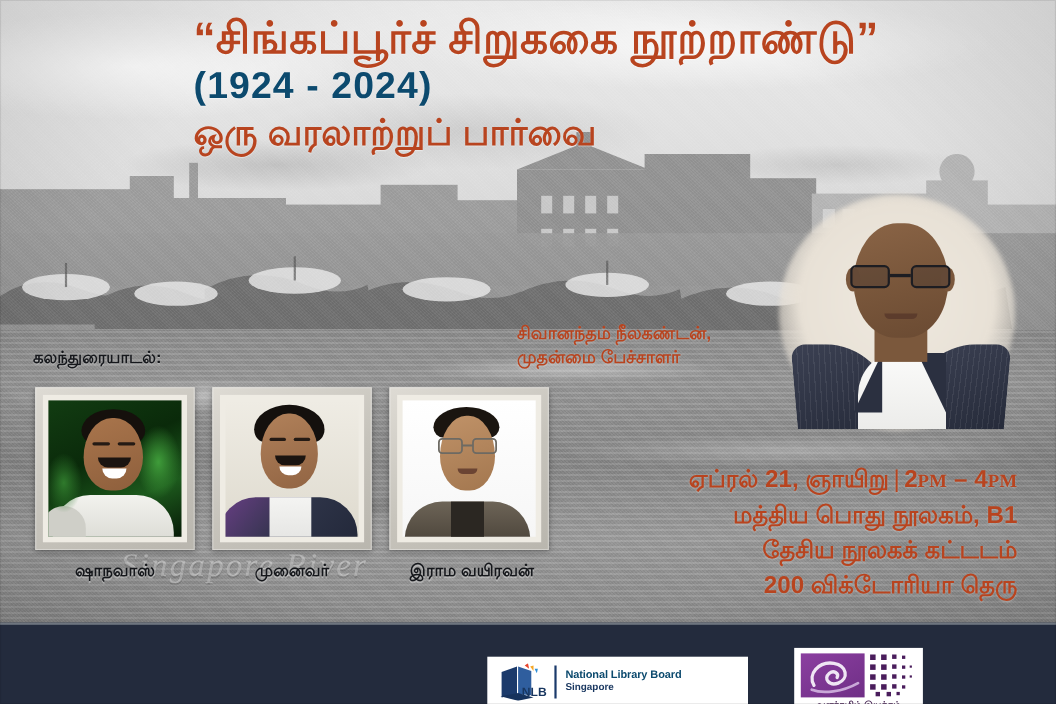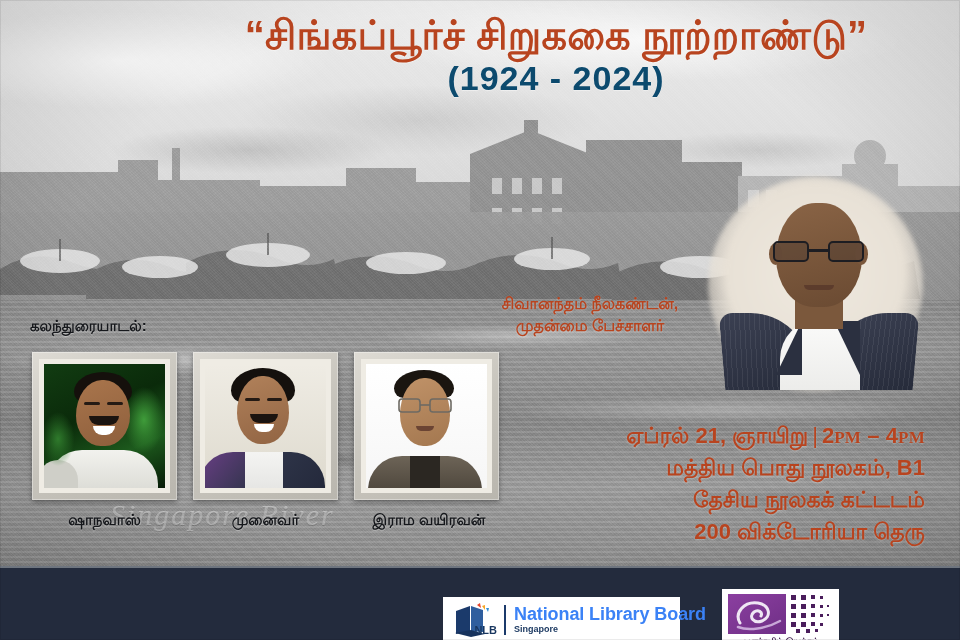--- a/index.html
+++ b/index.html
@@ -70,21 +70,21 @@
     font-family:"Liberation Serif","DejaVu Serif",serif;
     font-size:30px;font-style:italic;letter-spacing:2px;
     color:rgba(255,255,255,.33);
     text-shadow:0 1px 0 rgba(0,0,0,.12);
     white-space:nowrap;user-select:none;
   }
 
   
   .title-block{
     position:absolute;right:24px;top:14px;width:760px;
-    text-align:center;
+    text-align:left;
   }
   .title-line1{
     font-size:40px;font-weight:700;line-height:1.08;
     color:#b8441f;
     letter-spacing:.2px;
     text-shadow:0 1px 1px rgba(255,255,255,.45);
     white-space:nowrap;
   }
   .title-years{
     font-size:34px;font-weight:700;line-height:1.25;
@@ -157,21 +157,20 @@
   .sp-jacket-l{left:22px;border-radius:14px 56px 0 0;transform:skewX(5deg);}
   .sp-jacket-r{left:128px;border-radius:56px 14px 0 0;transform:skewX(-5deg);}
   .sp-collar-l,.sp-collar-r{
     position:absolute;top:136px;width:0;height:0;border-style:solid;
   }
   .sp-collar-l{left:76px;border-width:0 0 54px 26px;border-color:transparent transparent #2b3040 transparent;}
   .sp-collar-r{left:134px;border-width:0 26px 54px 0;border-color:transparent #2b3040 transparent transparent;}
 
   .speaker-caption{
     position:absolute;left:470px;top:293px;width:240px;
-    text-align:center;
     color:#b8441f;
     font-size:16px;font-weight:700;line-height:1.38;
     text-shadow:0 1px 2px rgba(255,255,255,.35);
   }
 
   
   .panel-label{
     position:absolute;left:30px;top:317px;
     font-size:15px;font-weight:700;color:#16181c;
     text-shadow:0 1px 1px rgba(255,255,255,.4);
@@ -228,21 +227,21 @@
     position:absolute;left:0;top:566px;width:960px;height:74px;
     background:#232b3d;
     border-top:2px solid #6e757f;
   }
   .logo-nlb{
     position:absolute;left:443px;top:29px;width:237px;height:45px;
     background:#ffffff;display:flex;align-items:center;padding:5px 9px;gap:8px;
   }
   .nlb-mark{position:relative;width:44px;height:34px;flex:0 0 44px;}
   .nlb-text{display:flex;flex-direction:column;justify-content:center;padding-left:8px;border-left:2px solid #1b3a6b;height:30px;}
-  .nlb-name{font-size:18px;font-weight:700;color:#3b82f6;line-height:1.05;letter-spacing:-.1px;white-space:nowrap;}
+  .nlb-name{font-size:10px;font-weight:700;color:#0c4a6e;line-height:1.05;letter-spacing:-.1px;white-space:nowrap;}
   .nlb-sub{font-size:9px;font-weight:700;color:#18365f;line-height:1.2;}
   .nlb-abbr{position:absolute;right:-1px;bottom:1px;font-size:11px;font-weight:700;color:#18365f;margin-top:28px;}
 
   .logo-partner{
     position:absolute;left:722px;top:21px;width:117px;height:56px;
     background:#ffffff;overflow:hidden;
   }
   .lp-inner{position:relative;width:100%;height:100%;padding:4px;}
   .lp-block{
     position:absolute;left:6px;top:5px;width:58px;height:40px;
@@ -345,20 +344,21 @@
 
     <div class="bg-water"></div>
     <div class="bg-grain"></div>
     <div class="bg-vignette"></div>
     <div class="bg-watermark">Singapore River</div>
   </div>
 
   <div class="title-block">
     <div class="title-line1">“சிங்கப்பூர்ச் சிறுககை நூற்றாண்டு”</div>
     <div class="title-years">(1924 - 2024)</div>
+    <div class="title-line3">ஒரு வரலாற்றுப் பார்வை</div>
   </div>
 
   <div class="speaker-wrap">
     <div class="speaker-halo"></div>
     <div class="speaker-photo">
       <div class="sp-jacket-l"></div>
       <div class="sp-jacket-r"></div>
       <div class="sp-tshirt"></div>
       <div class="sp-collar-l"></div>
       <div class="sp-collar-r"></div>

